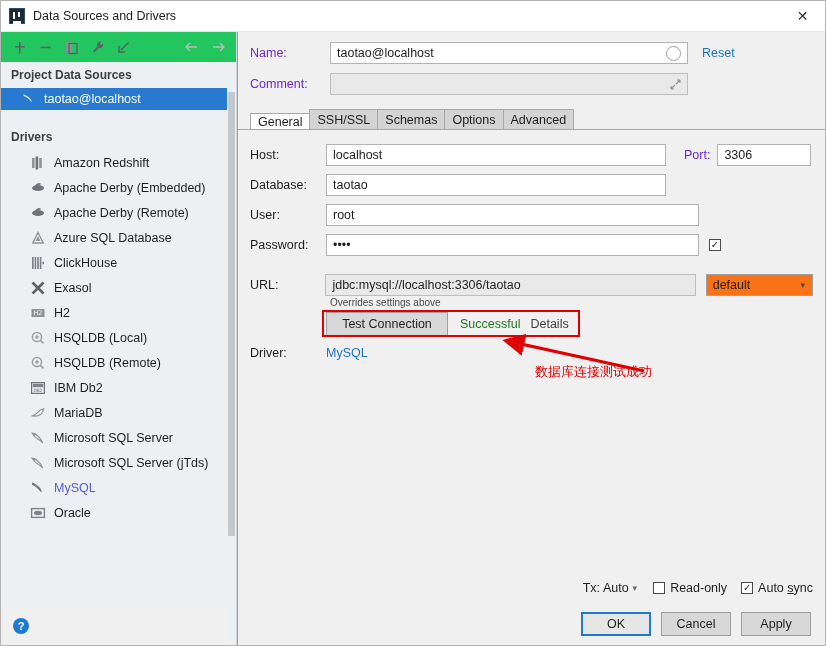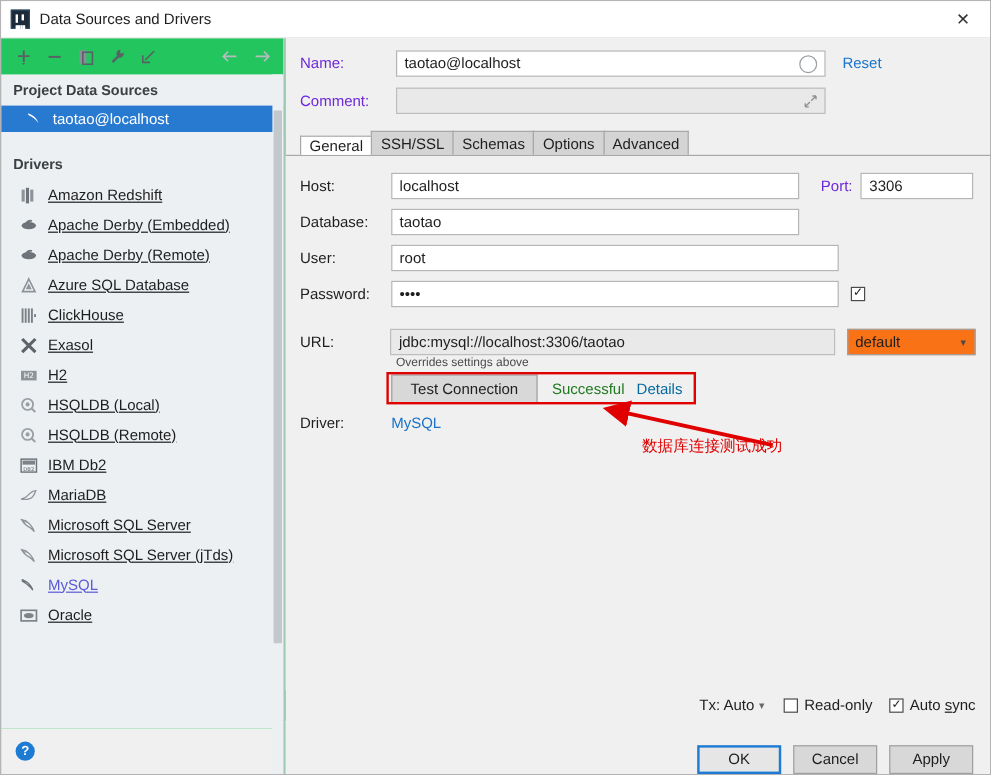--- a/index.html
+++ b/index.html
@@ -85,21 +85,21 @@
     padding: 6px 0 6px 10px;
   }
   .ds-item {
     height: 22px; display: flex; align-items: center;
     padding-left: 20px; font-size: 12.5px;
   }
   .ds-item.selected { background: #2879d0; color: #ffffff; }
   .ds-icon { width: 16px; height: 16px; margin-right: 7px; flex: none; }
   .drv-item {
     height: 25px; display: flex; align-items: center;
-    padding-left: 14px; font-size: 12.5px; color: #1e1e1e; text-decoration: underline;
+    padding-left: 28px; font-size: 12.5px; color: #1e1e1e;
   }
   .drv-item.link { color: #5b5bd6; }
   .drv-icon {
     width: 17px; height: 17px; margin-right: 8px; flex: none;
     display:flex; align-items:center; justify-content:center;
   }
   .lp-scrollbar {
     position: absolute; right: 0; top: 30px; width: 9px; bottom: 0;
     background: #ecf0f3;
   }
@@ -180,21 +180,21 @@
   .lab { width: 76px; font-size: 12.5px; }
   .sub-note { font-size: 10px; color: #4a4a4a; margin: 1px 0 4px 80px; }
 
   .btn {
     height: 24px; padding: 0 12px;
     background: #d8d8d8; border: 1px solid #a0a0a0;
     font-size: 12.5px; color: #1e1e1e;
     display: inline-flex; align-items: center; justify-content: center;
   }
   .status-ok { color: #1f7a1f; font-size: 12.5px; margin-left: 12px; }
-  .status-details { color: #0369a1; font-size: 12.5px; margin-left: 10px; }
+  .status-details { color: #404040; font-size: 12.5px; margin-left: 10px; }
 
   .driver-link { color: #1a73c8; font-size: 12.5px; }
 
   .combo {
     height: 22px; width: 108px;
     background: #f97316; border: 1px solid #a0a0a0;
     display: flex; align-items: center; padding: 0 6px;
     font-size: 12.5px; position: relative;
   }
   .combo .chev { position: absolute; right: 7px; color: #4a4a4a; font-size: 9px; }
@@ -214,21 +214,21 @@
     display: flex; align-items: center; justify-content: flex-end;
     padding: 0 12px 0 12px; height: 26px;
     font-size: 12.5px;
   }
   .tx-combo { display: flex; align-items: center; }
 
   
   .footer {
     height: 44px; min-height: 44px;
     background: #f0f0f0;
-    display: flex; align-items: flex-end; justify-content: flex-end;
+    display: flex; align-items: center; justify-content: flex-end;
     padding-right: 14px; gap: 10px;
     border-top: 1px solid #f0f0f0;
   }
   .fbtn {
     width: 70px; height: 24px;
     background: #d8d8d8; border: 1px solid #a0a0a0;
     font-size: 12.5px; display: flex; align-items: center; justify-content: center;
   }
   .fbtn.primary { border: 2px solid #1d7bd4; background: #e6e6e6; }
 

